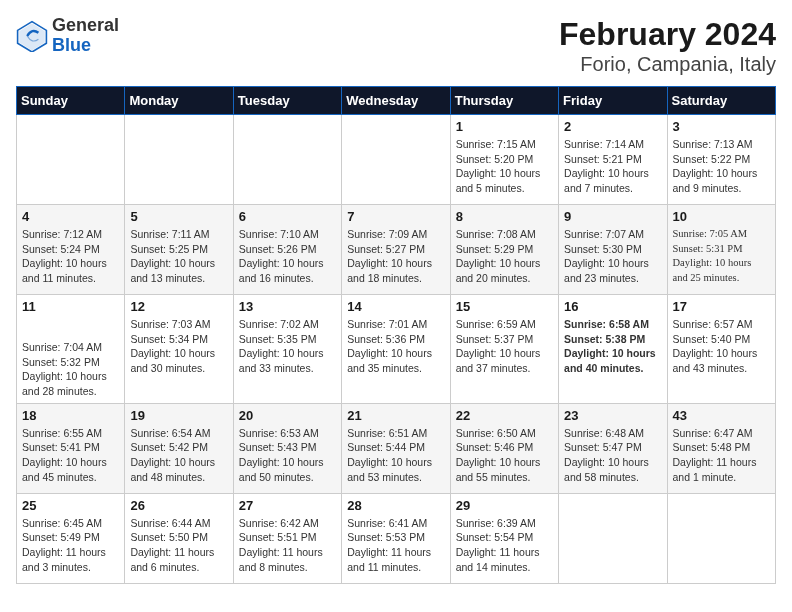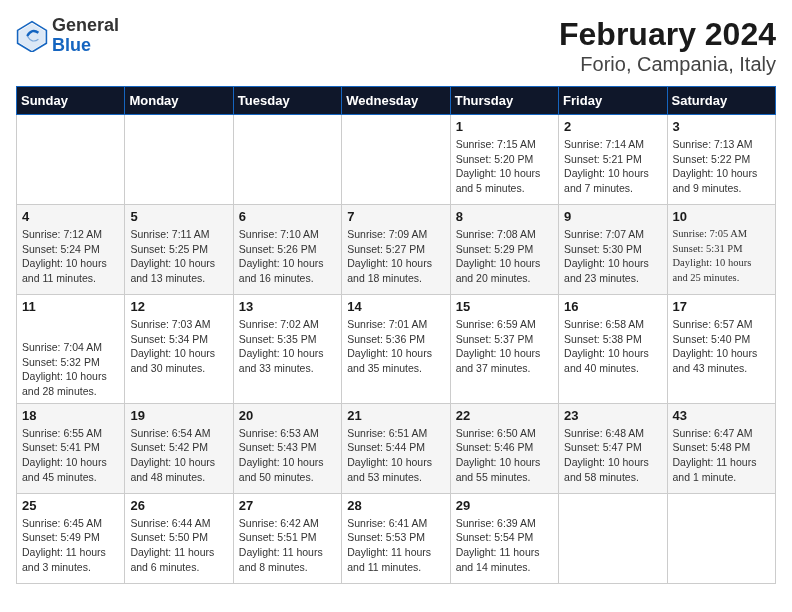--- a/index.html
+++ b/index.html
@@ -233,21 +233,21 @@
         </td>
         <td>
           <div class="day-num">15</div>
           <div class="day-info" style="white-space: pre-line;">Sunrise: 6:59 AM
 Sunset: 5:37 PM
 Daylight: 10 hours
 and 37 minutes.</div>
         </td>
         <td>
           <div class="day-num">16</div>
-          <div class="day-info" style="white-space: pre-line;">Sunrise: 6:58 AM
+          <div class="day-info" style="white-space: pre-line; font-weight: bold;">Sunrise: 6:58 AM
 Sunset: 5:38 PM
 Daylight: 10 hours
 and 40 minutes.</div>
         </td>
         <td>
           <div class="day-num">17</div>
           <div class="day-info" style="white-space: pre-line;">Sunrise: 6:57 AM
 Sunset: 5:40 PM
 Daylight: 10 hours
 and 43 minutes.</div>

